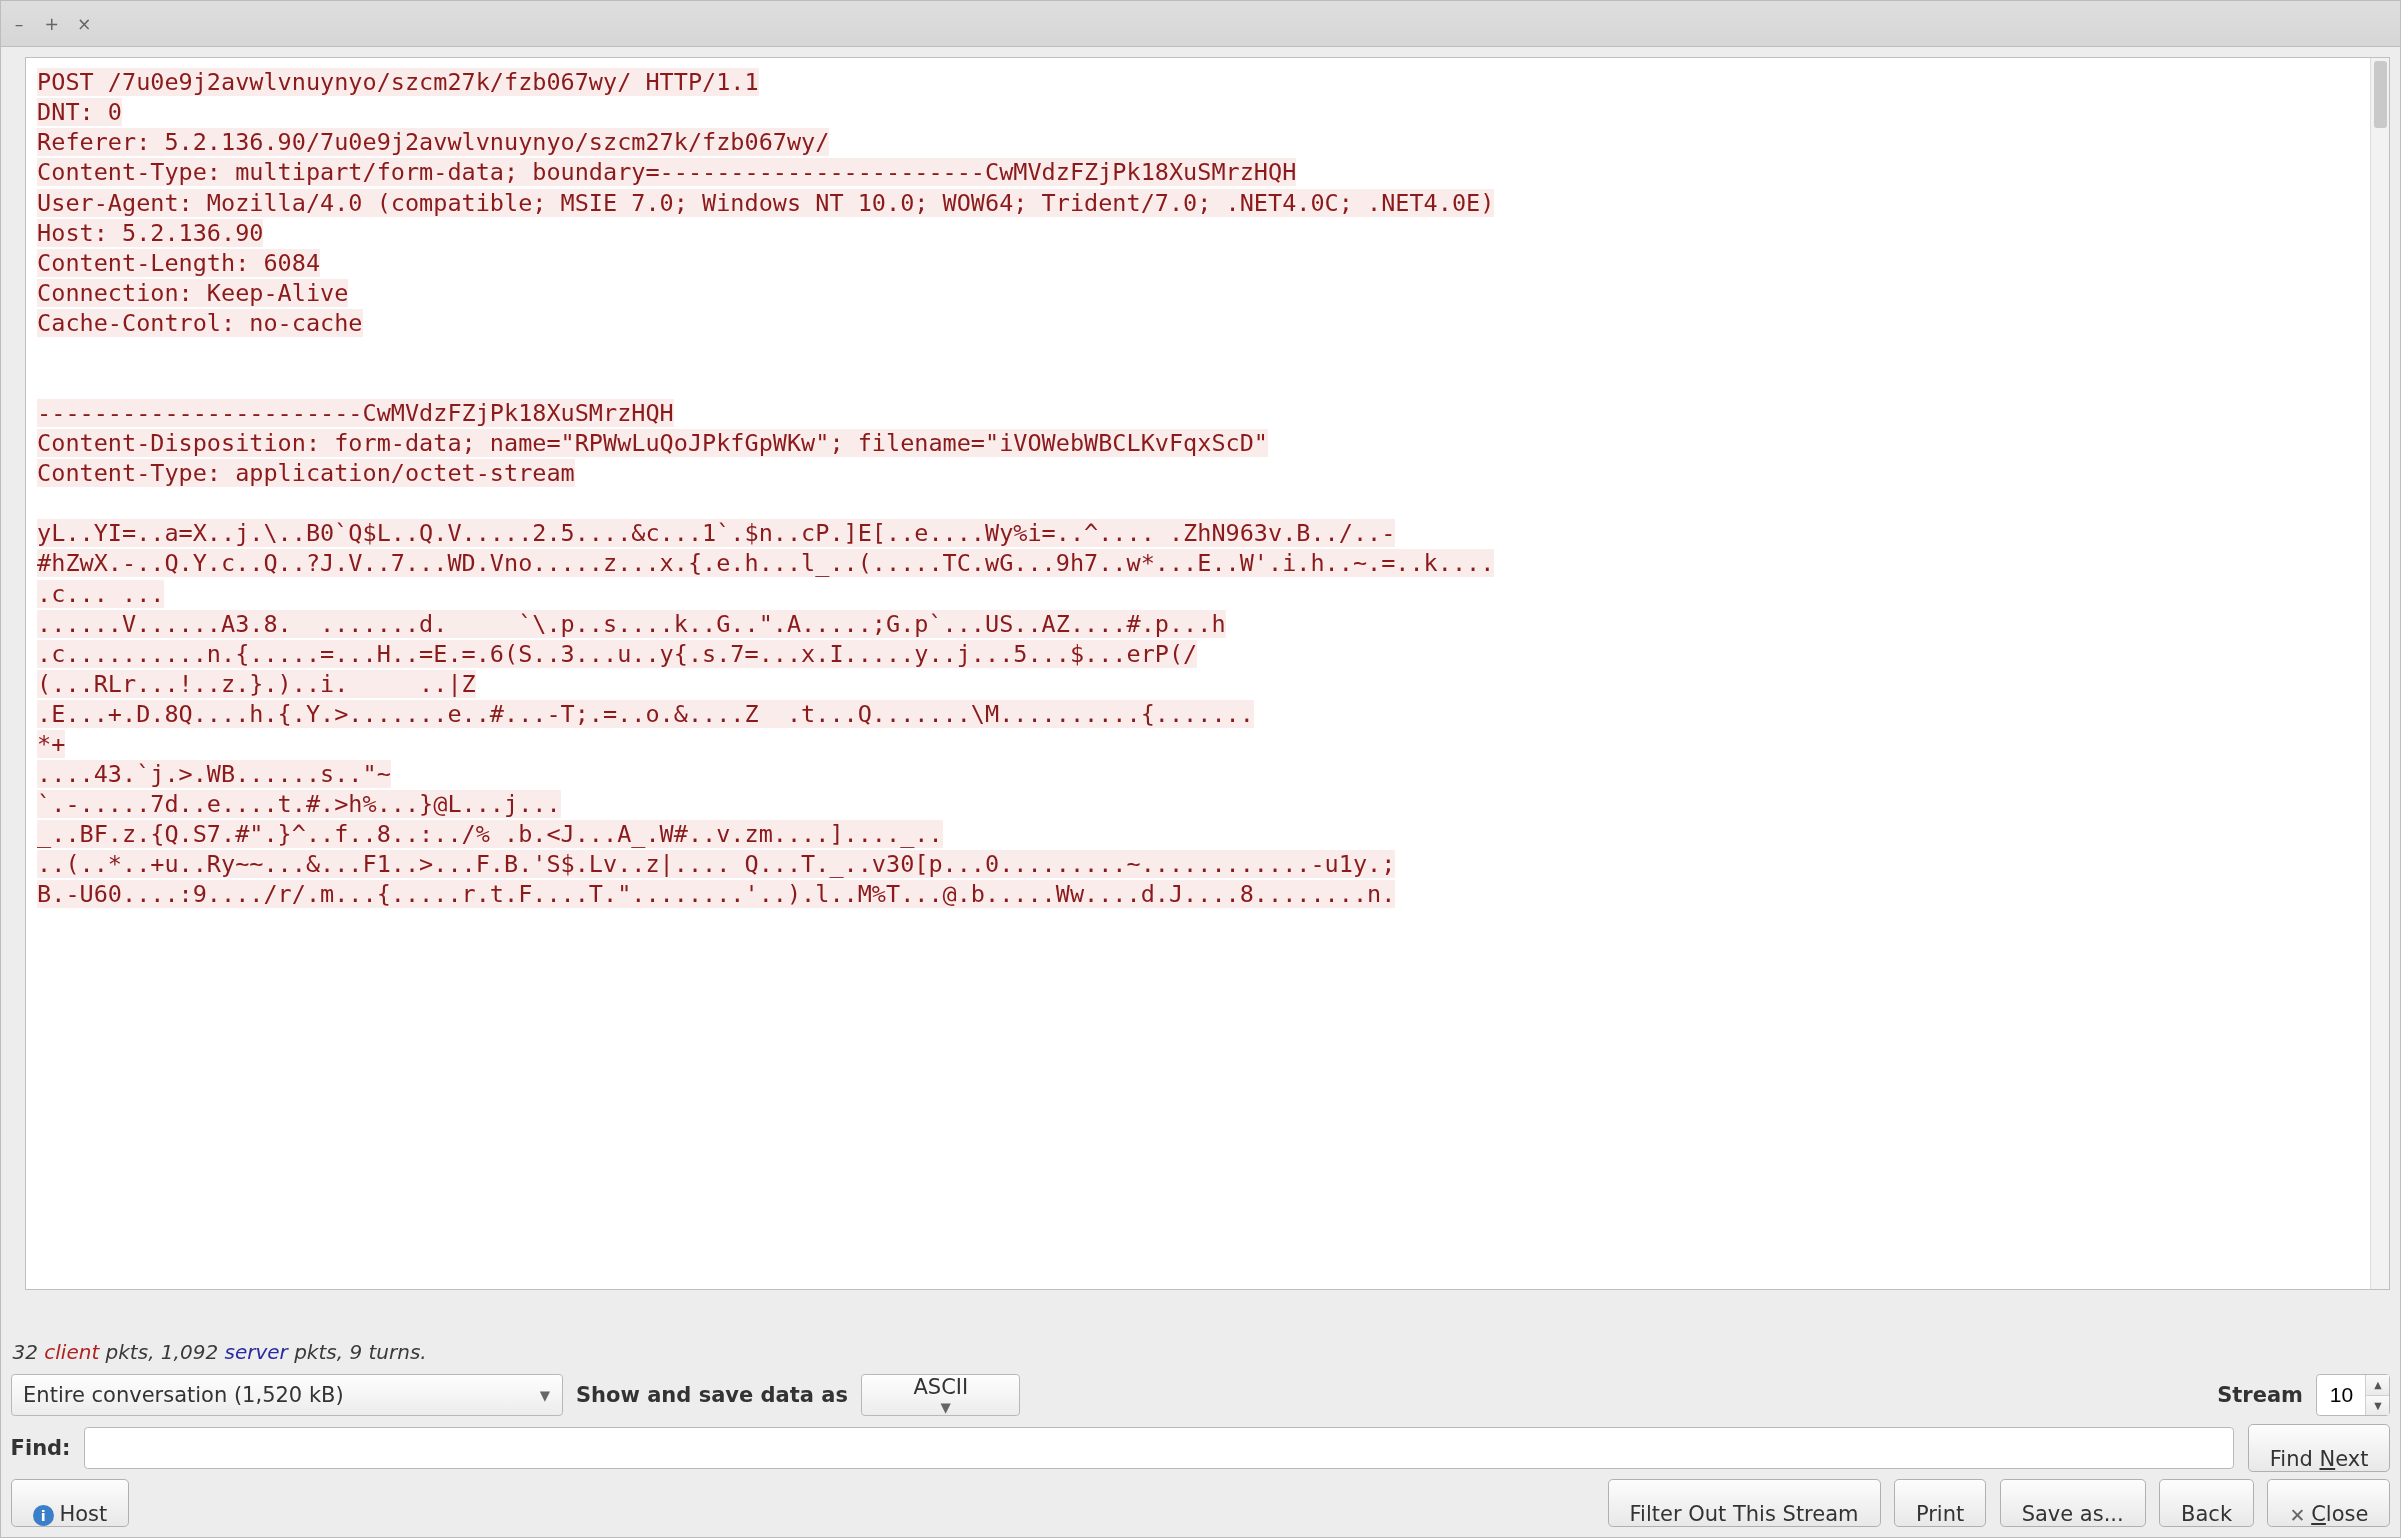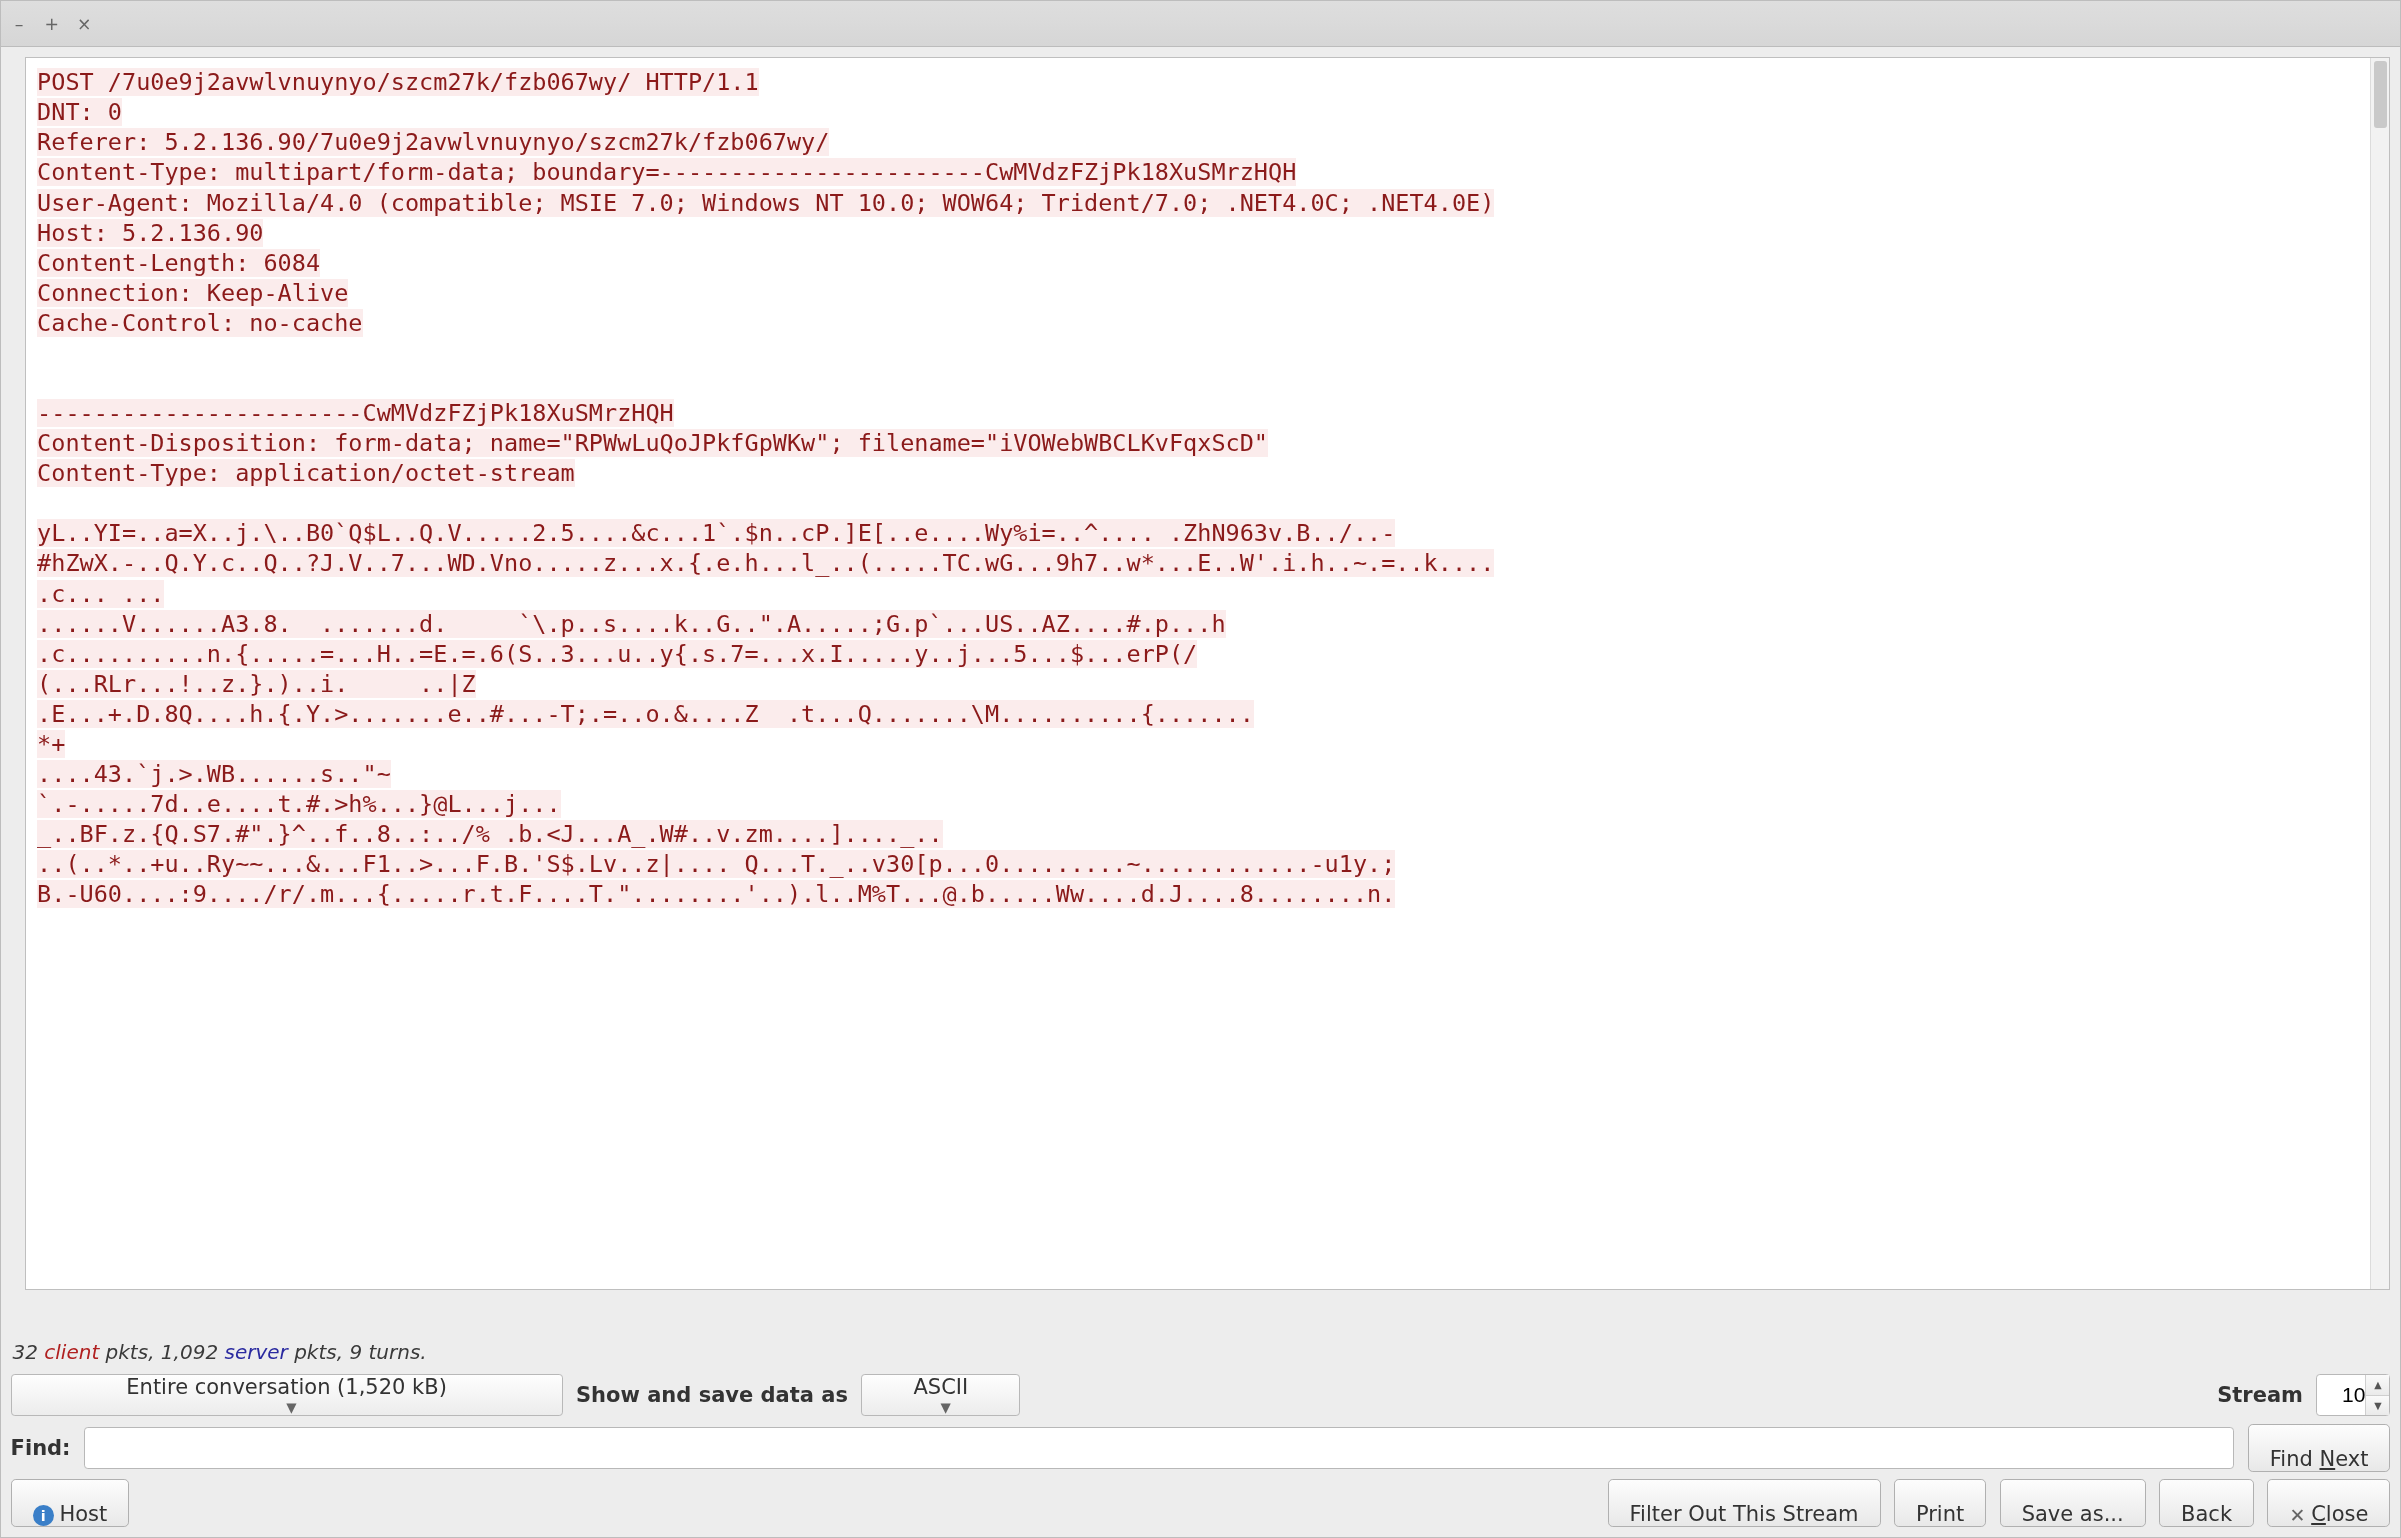--- a/index.html
+++ b/index.html
@@ -98,21 +98,21 @@
   cursor: pointer;
 }
 .combo .tri { color: #666; font-size: 13.4px; margin-left: 9.6px; }
 
 .label { font-size: 21px; color: #333; font-weight: bold; }
 
 .spin {
   display: flex; align-items: stretch; border: 1px solid #b8b8b8; border-radius: 3.8px; height: 42px; background: #fff;
 }
 .spin input {
-  width: 48px; border: none; outline: none; font-size: 21px; text-align: right; background: transparent;
+  width: 48px; border: none; outline: none; font-size: 21px; text-align: center; background: transparent;
 }
 .spin .btns { display: flex; flex-direction: column; border-left: 1px solid #cfcfcf; }
 .spin .btns div {
   flex: 1; width: 23px; display: flex; align-items: center; justify-content: center;
   font-size: 9.6px; color: #555; cursor: pointer; background: linear-gradient(#fafafa,#eaeaea);
 }
 .spin .btns div:first-child { border-bottom: 1px solid #cfcfcf; }
 
 .textinput {
   flex: 1; height: 42px; border: 1px solid #b8b8b8; border-radius: 3.8px; background: #fff;
@@ -124,21 +124,21 @@
   height: 48px; padding: 0 21px;
   background: linear-gradient(#fdfdfd,#e8e8e8);
   border: 1px solid #b0b0b0; border-radius: 4.8px;
   font-size: 21px; color: #333; cursor: pointer;
   gap: 5.8px;
 }
 .btn .u { text-decoration: underline; }
 .btn .ico { width: 21px; height: 21px; border-radius: 10.6px; background: #3a7fc8; color: #fff; display: inline-flex; align-items: center; justify-content: center; font-size: 14.4px; font-weight: bold; font-style: normal;}
 .btn .x { font-size: 19px; color: #666; }
 
-.conv-combo { width: 552px; flex-direction: column; }
+.conv-combo { width: 552px; }
 .ascii-combo { width: 159px; flex-direction: column; }
 </style>
 </head>
 <body>
 
 <div class="window">
 
   <div class="titlebar">
     <div class="wincontrols">
       <div class="winbtn">–</div>

